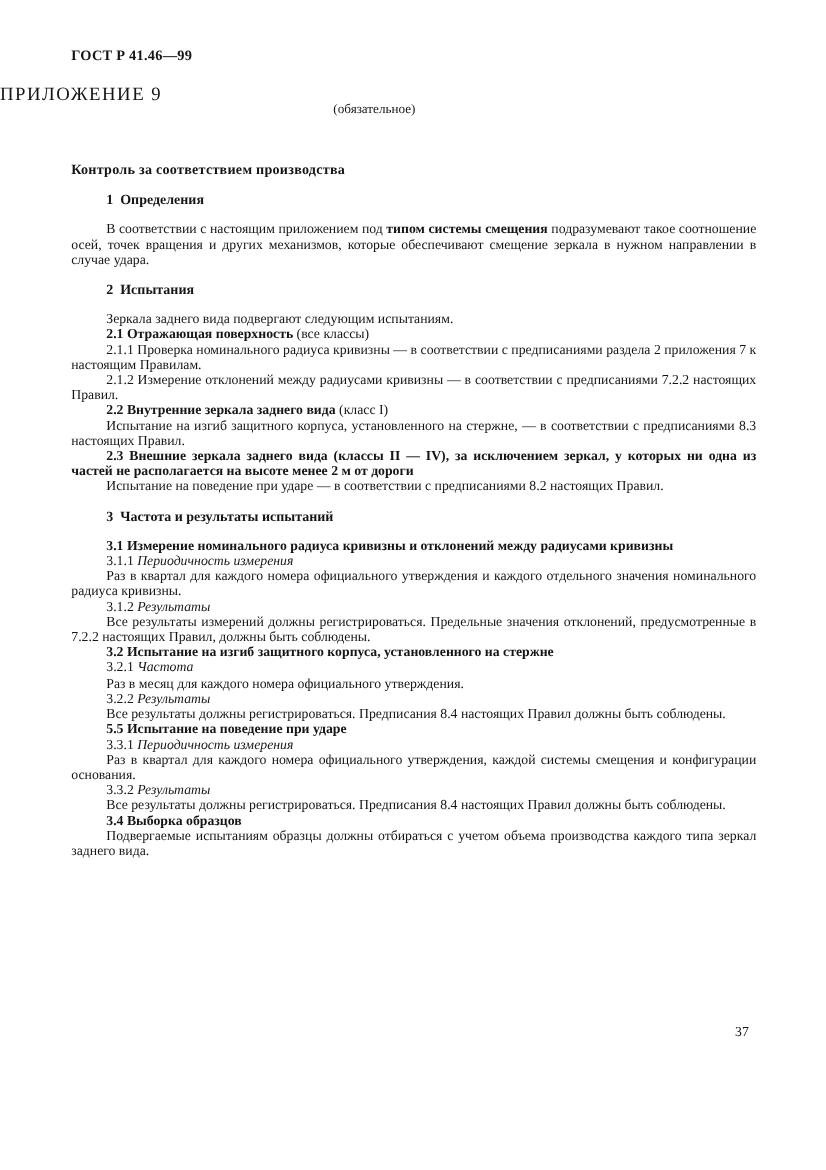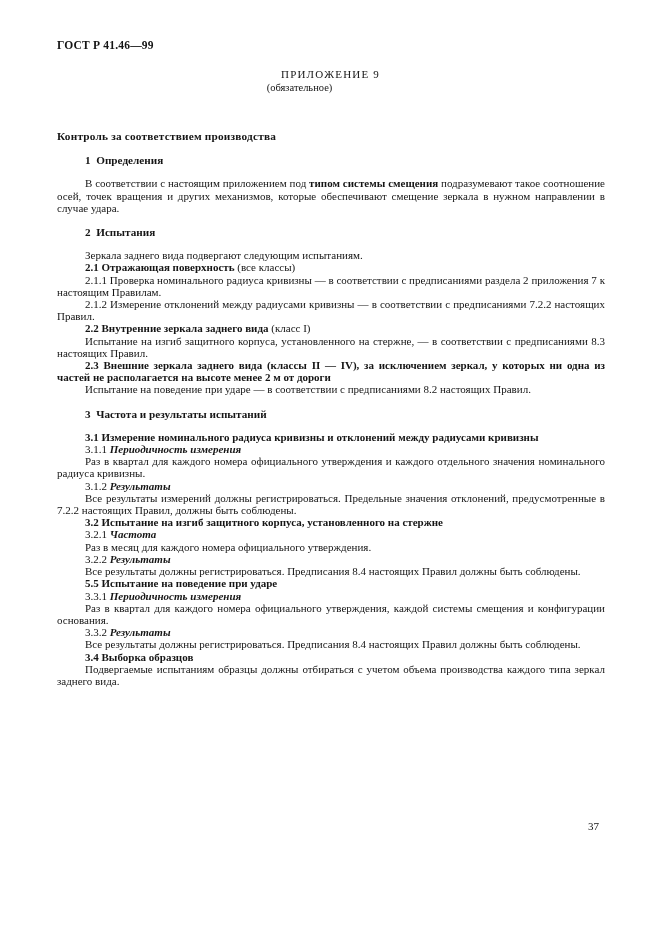--- a/index.html
+++ b/index.html
@@ -19,22 +19,21 @@
     position: absolute;
     top: 39px; left: 57px; right: 59px;
     text-align: left;
     font-weight: bold;
     font-size: 11.5px;
     letter-spacing: 0.2px;
   }
   .appendix-label {
     position: absolute;
     top: 68px; left: 0; width: 661px;
-    text-align: center;
-    font-size: 11px;
+    font-size: 15px;
     letter-spacing: 1.2px;
   }
   .appendix-sublabel {
     position: absolute;
     top: 82px; left: 0; width: 599px;
     text-align: center;
     font-size: 10.5px;
   }
   .main-text {
     position: absolute;
@@ -56,21 +55,21 @@
     margin: 12px 0 11px 0;
     text-indent: 28px;
     white-space: pre-wrap;
   }
   .para {
     margin: 0;
     text-indent: 28px;
     text-align: justify;
   }
   .para .b { font-weight: bold; }
-  .para .i { font-style: italic; font-weight: bold; }
+  .para .i { font-style: italic; }
   .page-number {
     position: absolute;
     top: 820px; right: 62px;
     font-size: 11px;
   }
 </style>
 </head>
 <body>
 
 <div class="page">

